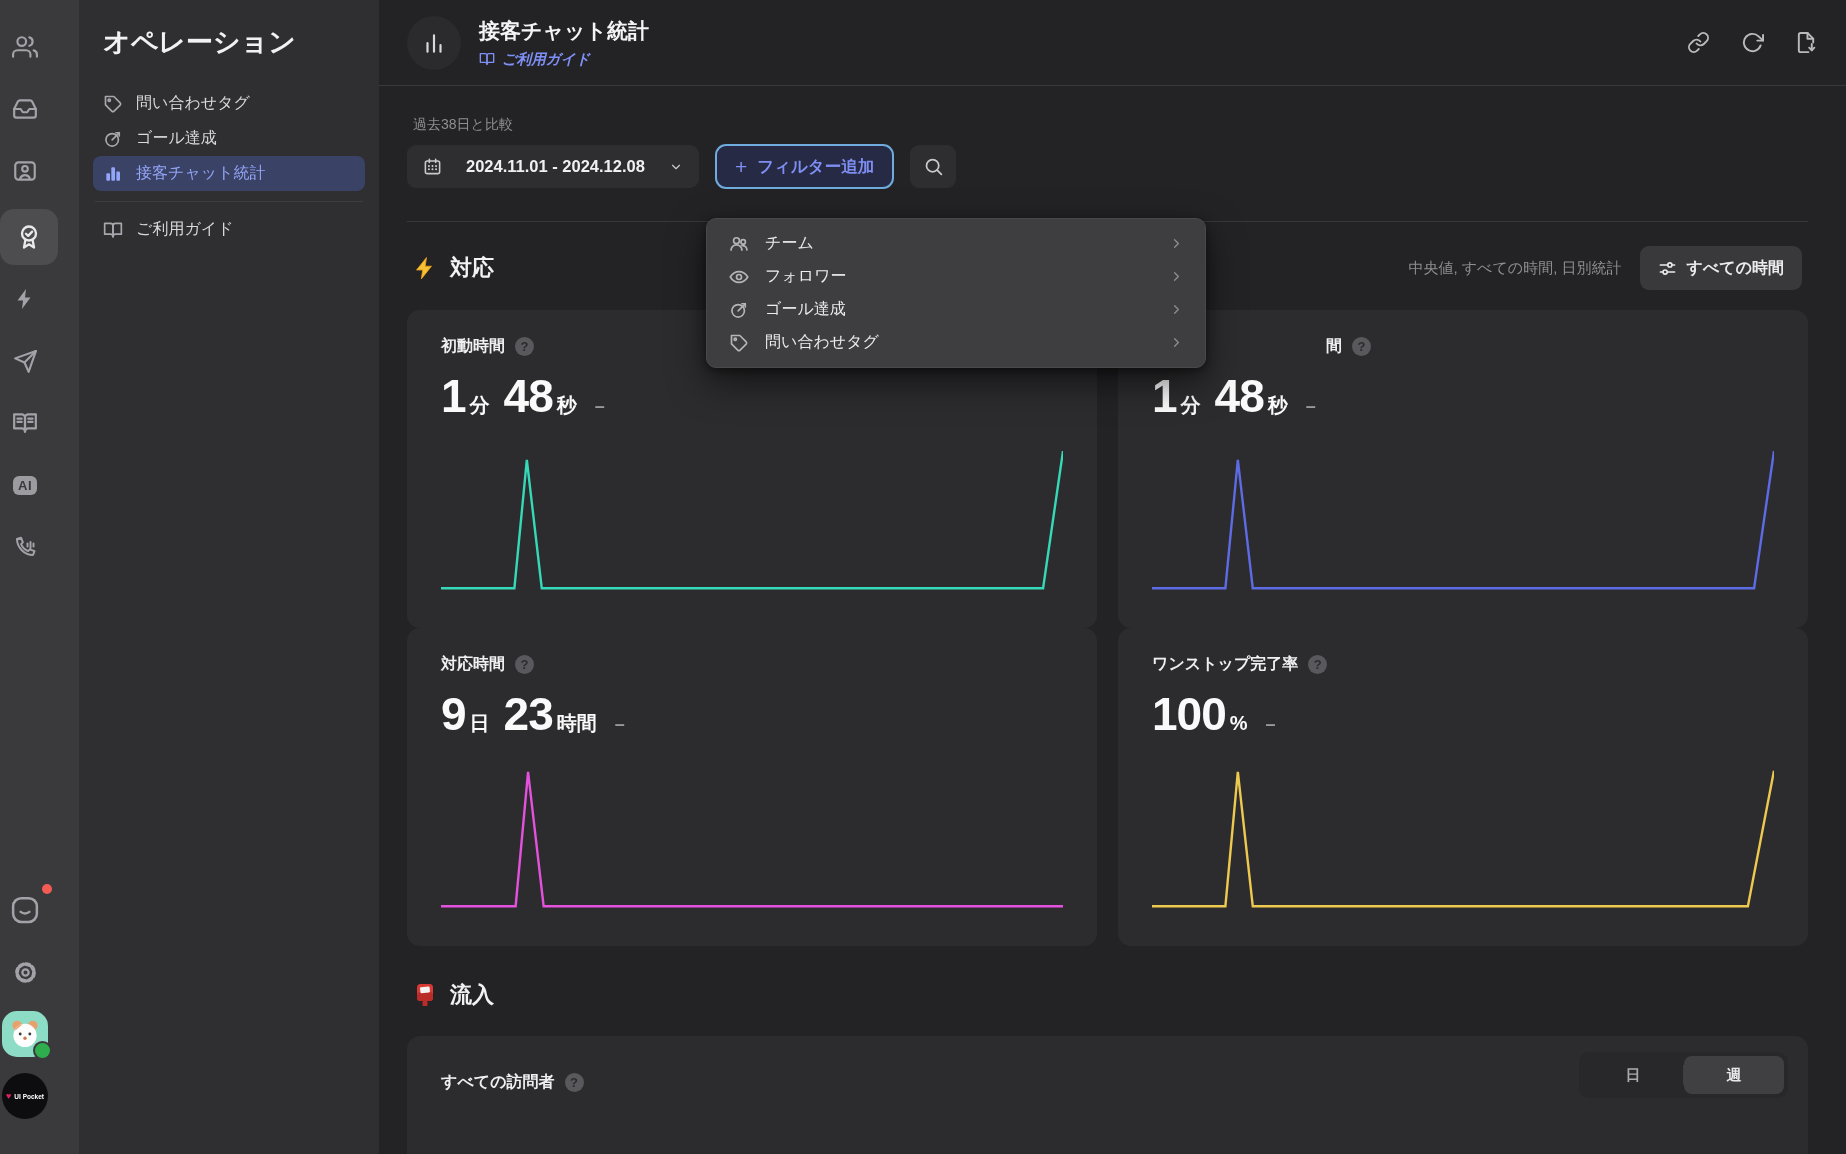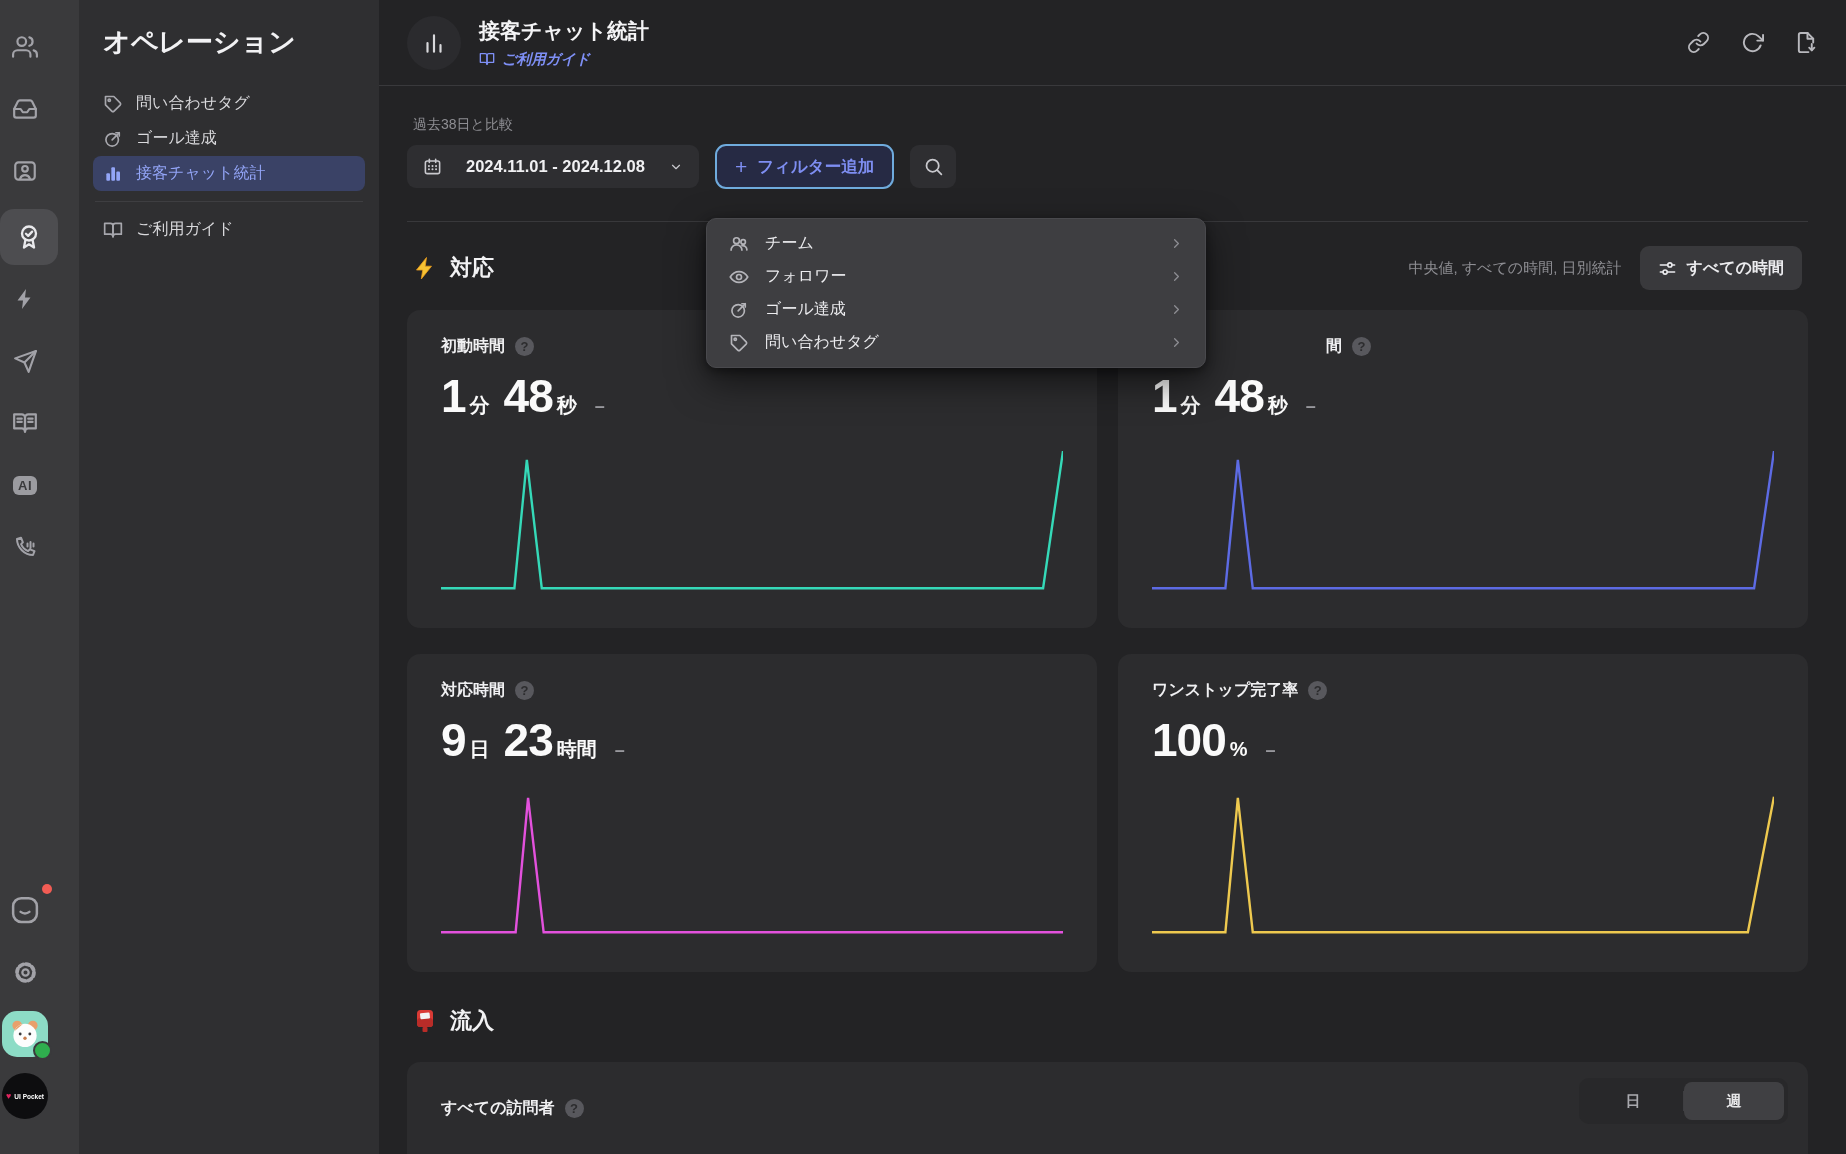--- a/index.html
+++ b/index.html
@@ -51,21 +51,21 @@
   .filter-btn .plus { font-size:21px; font-weight:normal; line-height:1; }
   .search-btn { width:46px; height:43px; border-radius:9px; background:#2e2e31; color:#c9c9ce; display:flex; align-items:center; justify-content:center; cursor:pointer; }
 
   .section-divider { border:none; border-top:1px solid #38383b; margin-top:32px; }
 
   .section-row { margin-top:24px; display:flex; align-items:center; padding:0 6px; }
   .section-title { display:flex; align-items:center; gap:13px; font-size:22px; font-weight:bold; color:#f2f2f4; }
   .section-meta { margin-left:auto; font-size:15px; color:#8e8e93; margin-right:18px; }
   .options-btn { display:flex; align-items:center; gap:10px; background:#39393c; border-radius:9px; height:44px; padding:0 18px; font-size:16px; font-weight:bold; color:#ececef; cursor:pointer; }
 
-  .cards-grid { margin-top:20px; display:grid; grid-template-columns:1fr 1fr; gap:26px 21px; }
+  .cards-grid { margin-top:20px; display:grid; grid-template-columns:1fr 1fr; gap:0 21px; }
   .card { background:#2c2c2e; border-radius:13px; height:318px; padding:26px 34px 26px; display:flex; flex-direction:column; }
   .card-title-row { display:flex; align-items:center; gap:10px; font-size:16px; font-weight:bold; color:#f0f0f2; }
   .card-title-row.shifted { margin-left:174px; }
   .q-icon { width:19px; height:19px; border-radius:50%; background:#58585d; color:#2c2c2e; font-size:13px; font-weight:bold; display:flex; align-items:center; justify-content:center; cursor:pointer; font-style:normal; }
   .card-value { margin-top:12px; display:flex; align-items:baseline; color:#fafafa; }
   .card-value .num { font-size:46px; font-weight:bold; letter-spacing:-1px; }
   .card-value .unit { font-size:20px; font-weight:bold; margin:0 14px 0 4px; }
   .card-value .unit:empty, .card-value .num:empty { margin:0; }
   .card-value .delta { font-size:18px; font-weight:bold; color:#98989d; margin-left:4px; }
   .spark { margin-top:auto; height:158px; }

